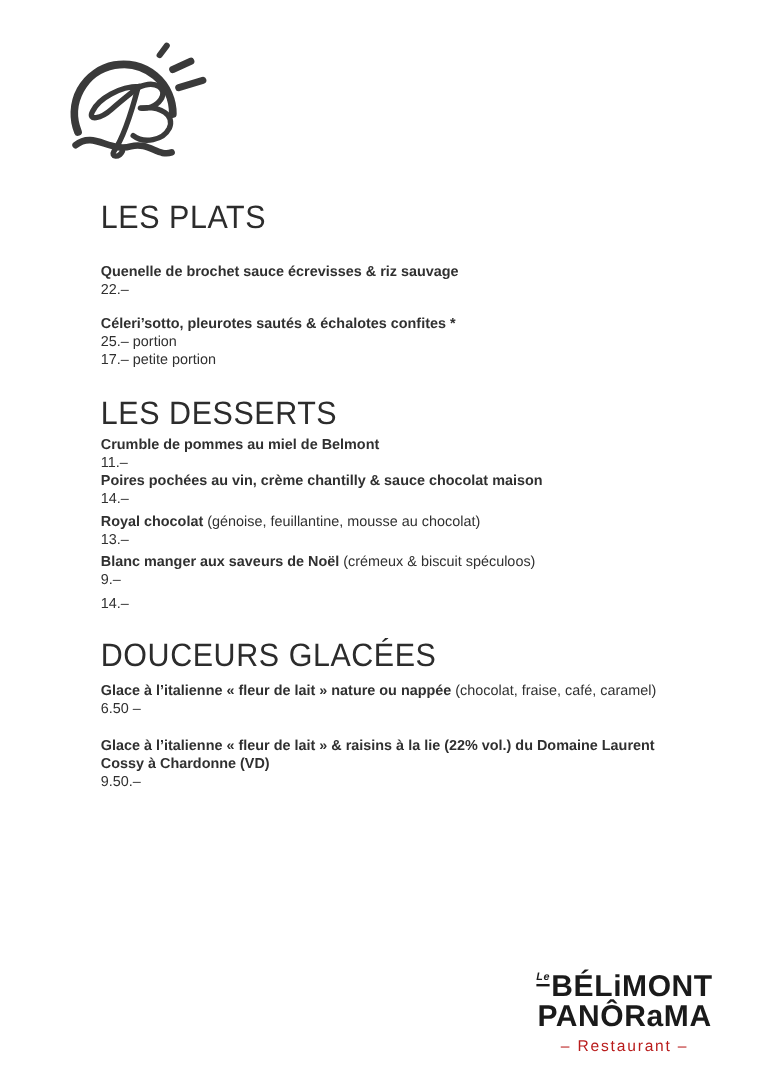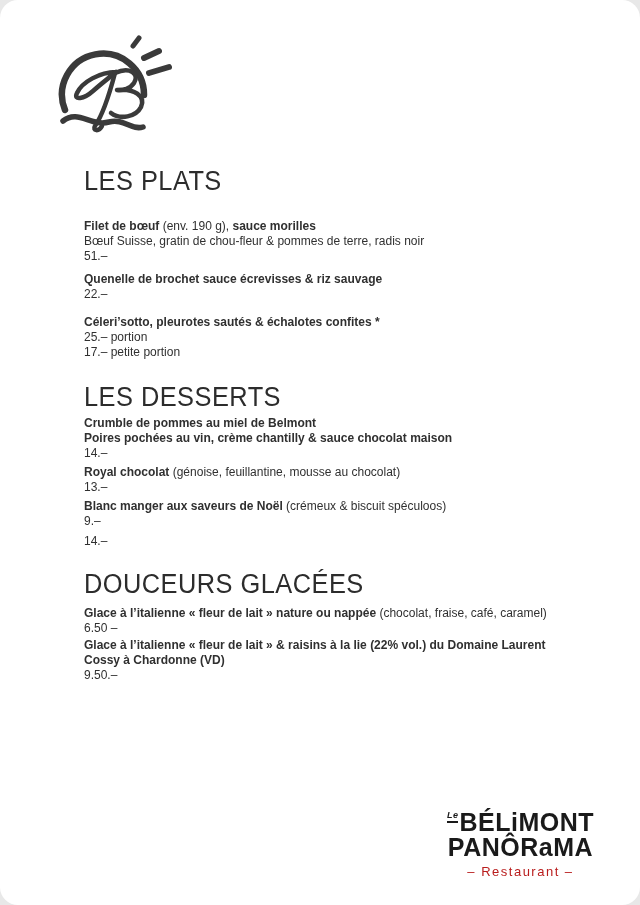--- a/index.html
+++ b/index.html
@@ -4,38 +4,37 @@
 <style>
   html,body{margin:0;padding:0;background:#e8e8e8;}
   .page{
     position:relative;
     width:640px;height:905px;
     margin:0 auto;
     background:#ffffff;
     font-family:"Liberation Sans",sans-serif;
     color:#303030;
     overflow:hidden;
-    border-radius:18px;
   }
   
   .top-logo{position:absolute;left:56px;top:34px;width:130px;height:105px;}
   
   .content{position:absolute;left:84px;top:168px;width:502px;}
   .heading{
     font-size:27px;font-weight:400;color:#2c2c2c;
     letter-spacing:.5px;line-height:27px;margin:0;
     transform:scaleX(.94);transform-origin:left center;
     white-space:nowrap;
   }
   .h-plats{margin-bottom:24px;}
   .h-desserts{margin-top:24px;margin-bottom:5px;}
   .h-douceurs{margin-top:22px;margin-bottom:8px;}
   .item{font-size:12px;line-height:15px;}
   .mb0{margin-bottom:0;}
-  .mb2{margin-bottom:2px;}
+  .mb2{margin-bottom:16px;}
   .mb4{margin-bottom:4px;}
   .mb5{margin-bottom:5px;}
   .mb8{margin-bottom:8px;}
   .mb13{margin-bottom:13px;}
   .b{font-weight:bold;}
   .r{font-weight:normal;}
   .ln{display:block;white-space:nowrap;}
   .nowrap{white-space:nowrap;}
   .price{font-weight:normal;}
   
@@ -68,41 +67,37 @@
       <path class="stroke" stroke-width="4.5" d="M 59 39 C 74 32, 84 40, 78 49 C 74 55, 66 57, 61 56 C 78 54, 90 62, 85 73 C 80 83, 64 86, 55 79"></path>
 
       <path class="stroke" stroke-width="5.5" d="M 7 87 C 22 75, 35 93, 53 88 C 68 84, 76 97, 87 93"></path>
     </svg>
   </div>
 
   <div class="content">
 
     <h2 class="heading h-plats">LES PLATS</h2>
 
-    <div class="item mb8">
-      <div><span class="b">Filet de bœuf </span><span class="r">(env. 190 g), </span><span class="b">sauce morilles</span></div>
-      <div class="r nowrap">Bœuf Suisse, gratin de chou-fleur &amp; pommes de terre, radis noir</div>
-      <div class="price">51.–</div>
-    </div>
 
     <div class="item mb13">
       <div><span class="b">Quenelle de brochet sauce écrevisses &amp; riz sauvage</span></div>
       <div class="price">22.–</div>
     </div>
 
     <div class="item mb0">
       <div><span class="b">Céleri’sotto, pleurotes sautés &amp; échalotes confites *</span></div>
       <div class="price">25.– portion</div>
       <div class="price">17.– petite portion</div>
     </div>
 
     <h2 class="heading h-desserts">LES DESSERTS</h2>
 
     <div class="item mb0">
       <div><span class="b">Crumble de pommes au miel de Belmont</span></div>
+      <div class="price">11.–</div>
     </div>
 
     <div class="item mb4">
       <div><span class="b">Poires pochées au vin, crème chantilly &amp; sauce chocolat maison</span></div>
       <div class="price">14.–</div>
     </div>
 
     <div class="item mb4">
       <div><span class="b">Royal chocolat </span><span class="r">(génoise, feuillantine, mousse au chocolat)</span></div>
       <div class="price">13.–</div>

